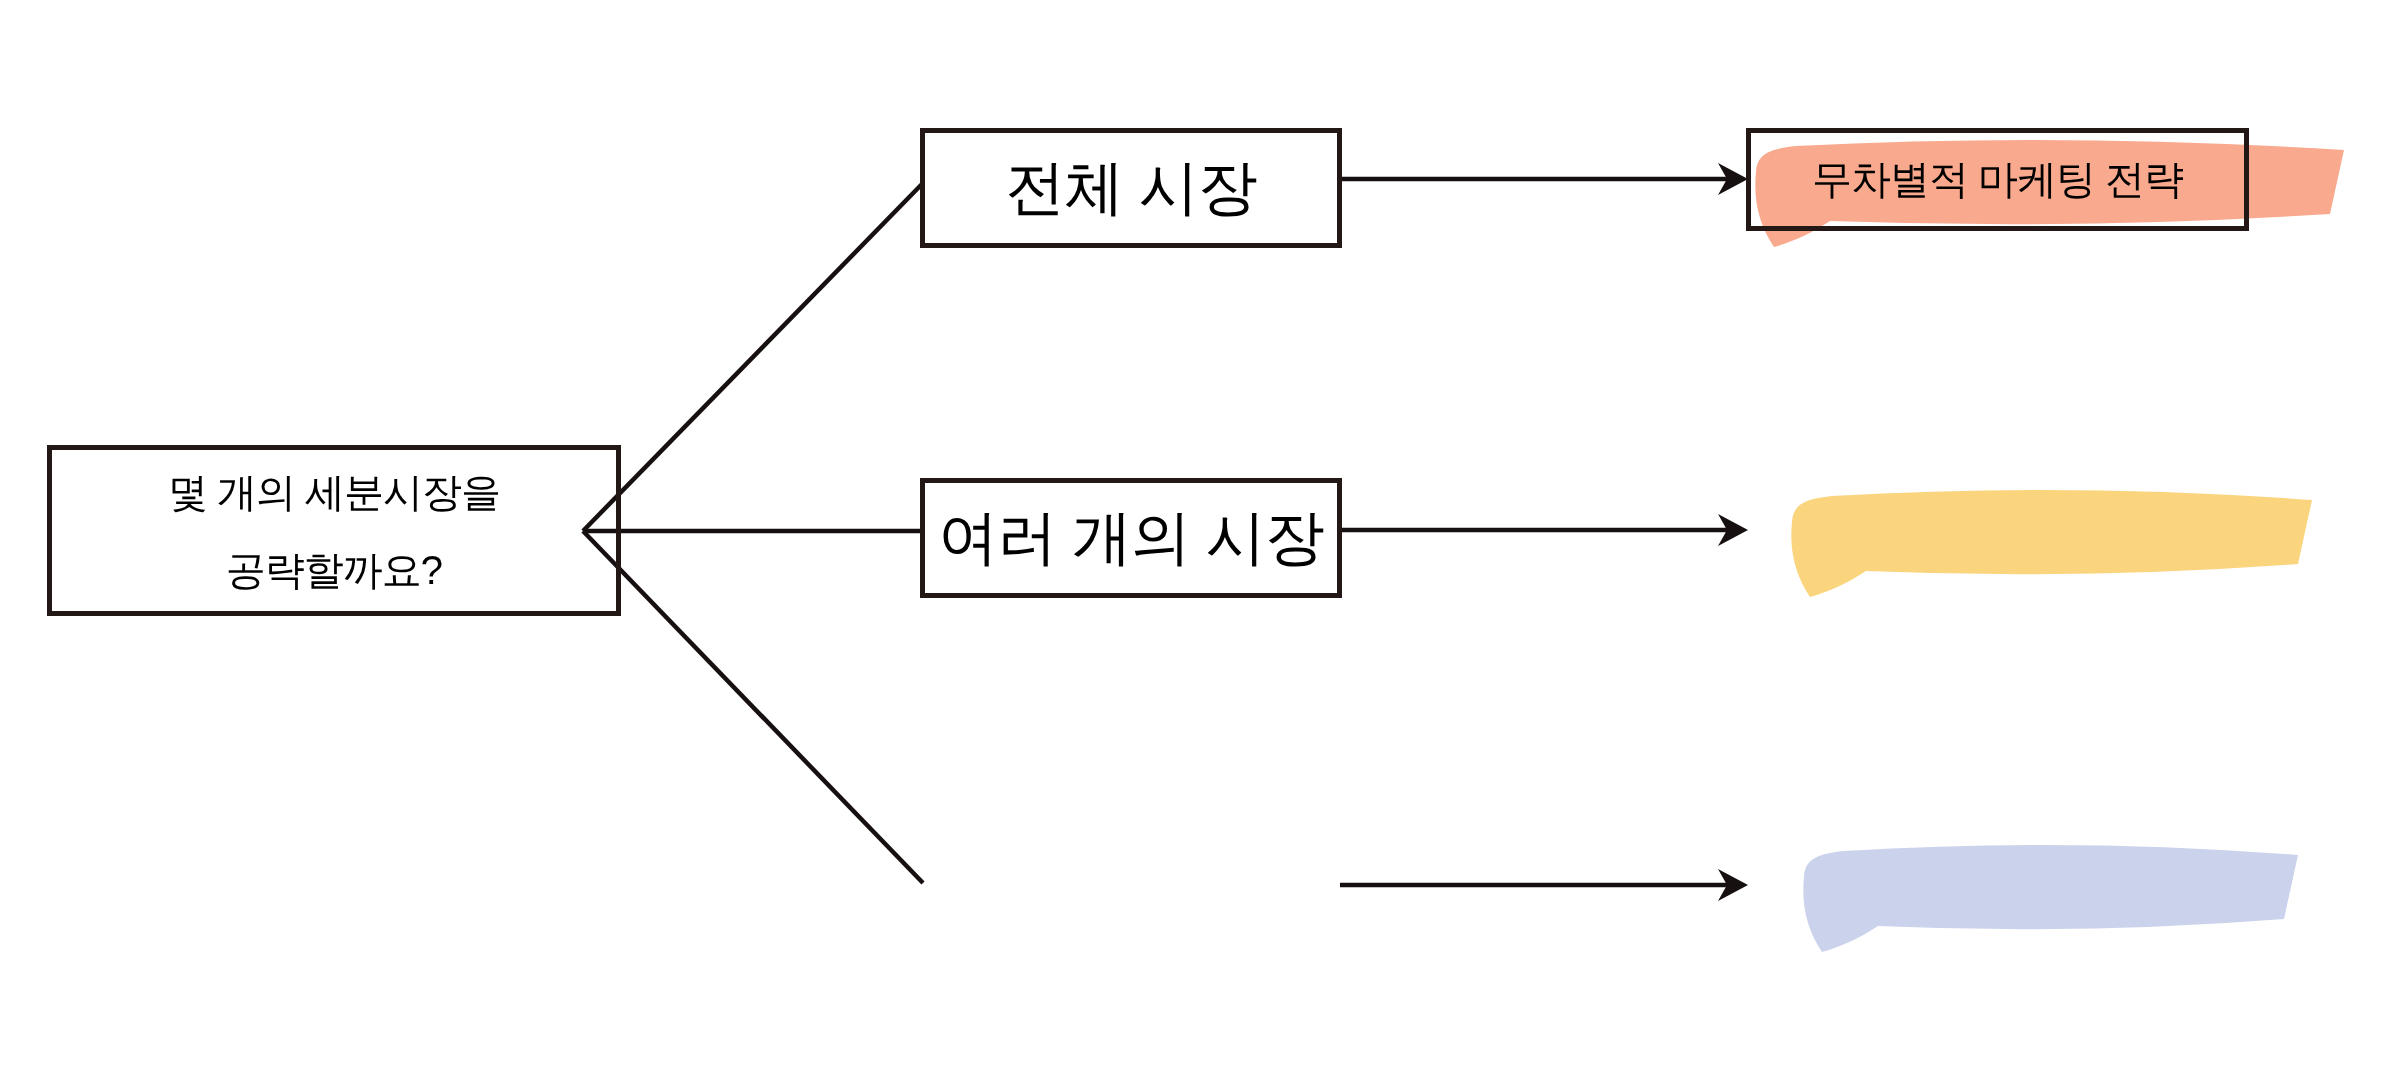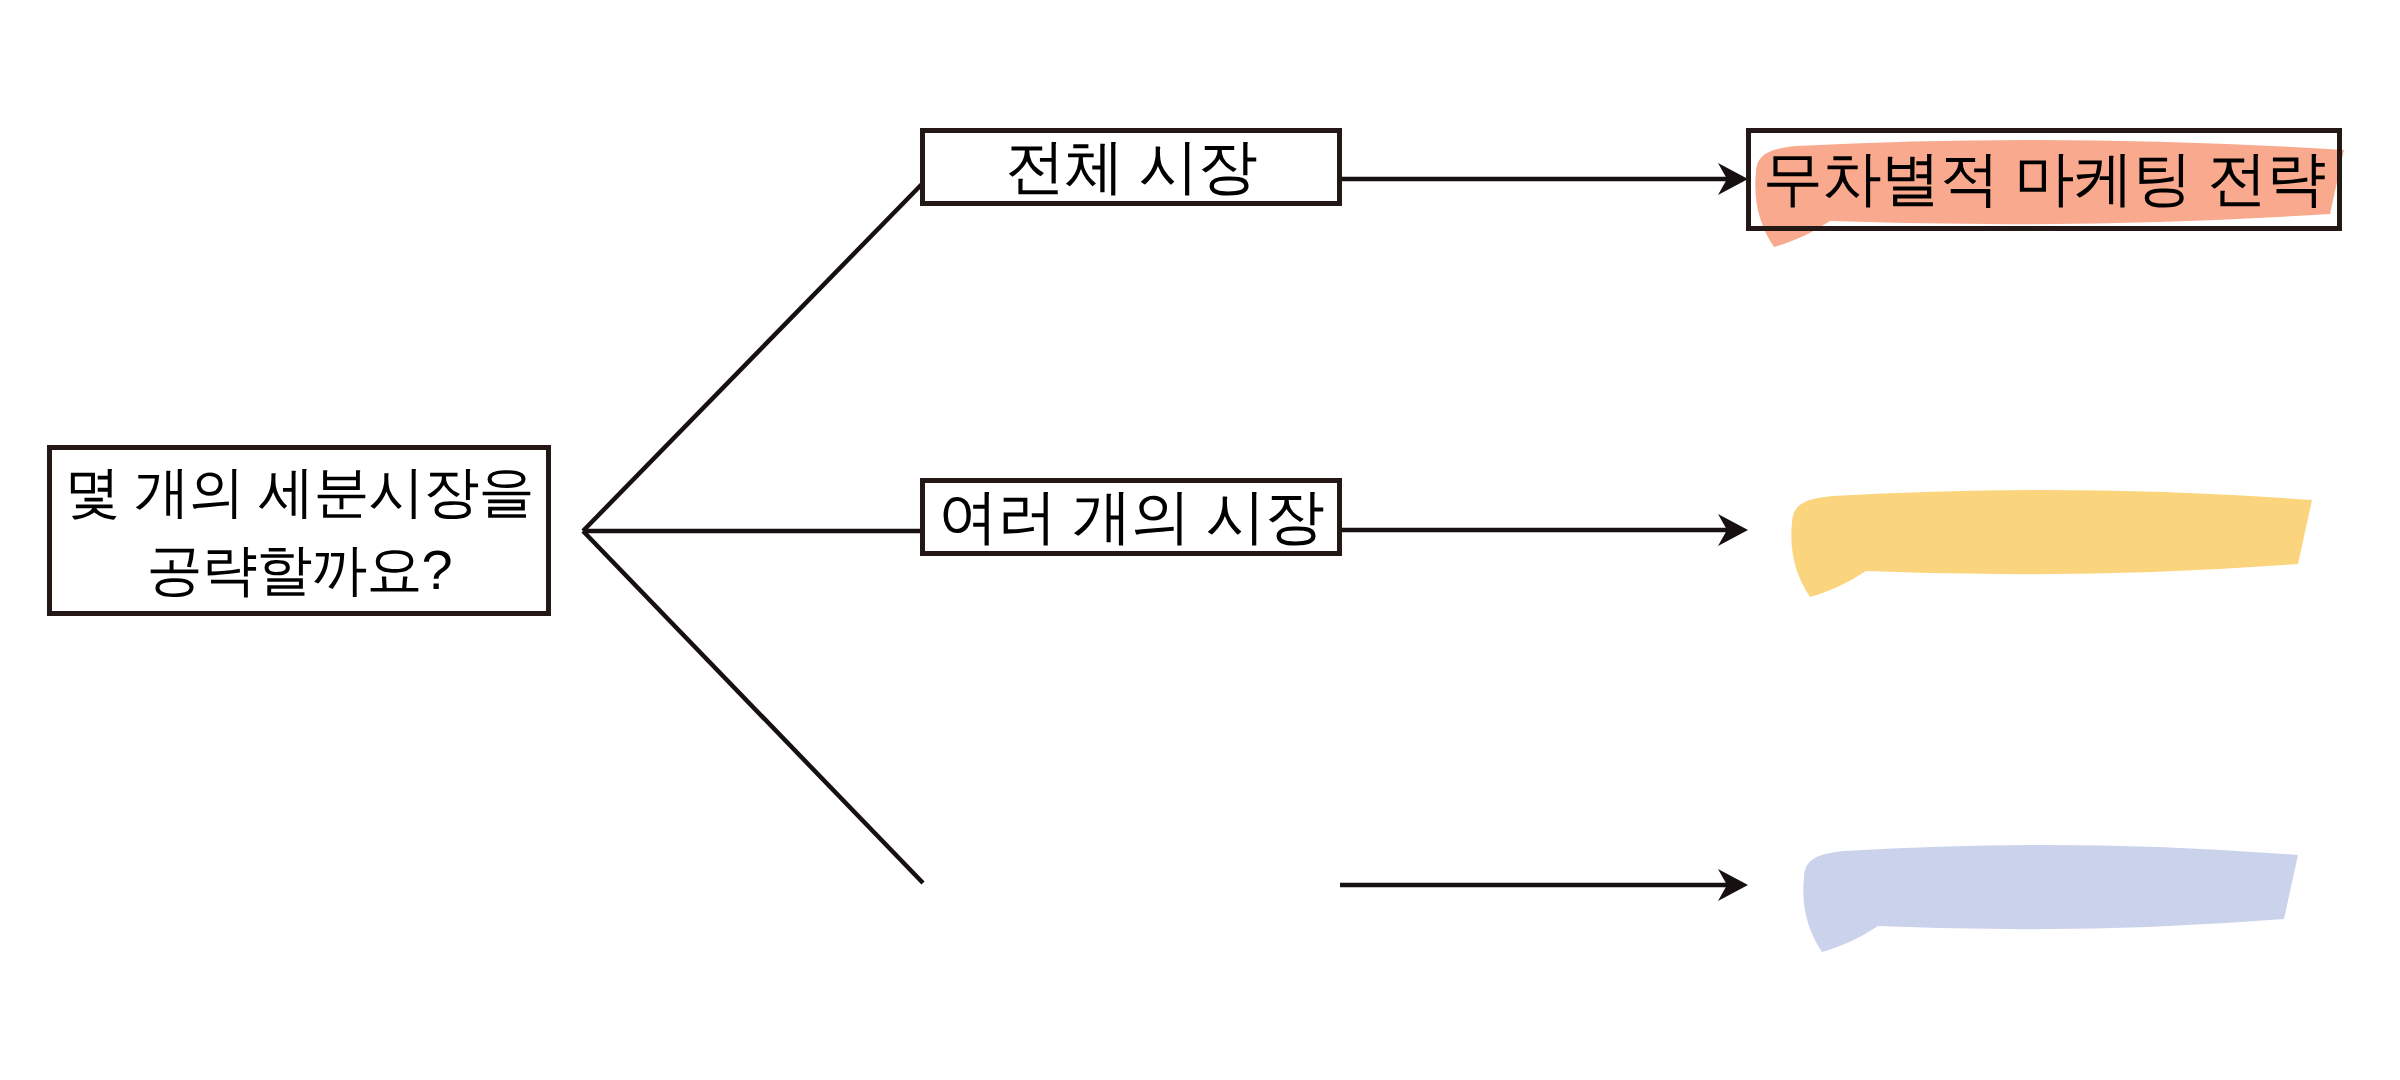--- a/index.html
+++ b/index.html
@@ -29,38 +29,38 @@
     display: flex;
     align-items: center;
     justify-content: center;
     text-align: center;
     color: #000000;
     z-index: 2;
   }
   .q-box {
     left: 47px;
     top: 445px;
-    width: 504px;
+    width: 574px;
     height: 171px;
-    font-size: 56px;
+    font-size: 40px;
     line-height: 78px;
     letter-spacing: -1px;
   }
   .opt-box {
     left: 920px;
     width: 422px;
-    height: 78px;
+    height: 120px;
     font-size: 60px;
     letter-spacing: -1px;
   }
   .strat-box {
     left: 1746px;
-    width: 596px;
+    width: 503px;
     height: 103px;
-    font-size: 60px;
+    font-size: 40px;
     letter-spacing: -1px;
   }
   .row-top    { top: 128px; }
   .row-middle { top: 478px; }
   .row-bottom { top: 833px; }
   .connector {
     stroke: #161110;
     stroke-width: 4.5;
     fill: none;
   }

